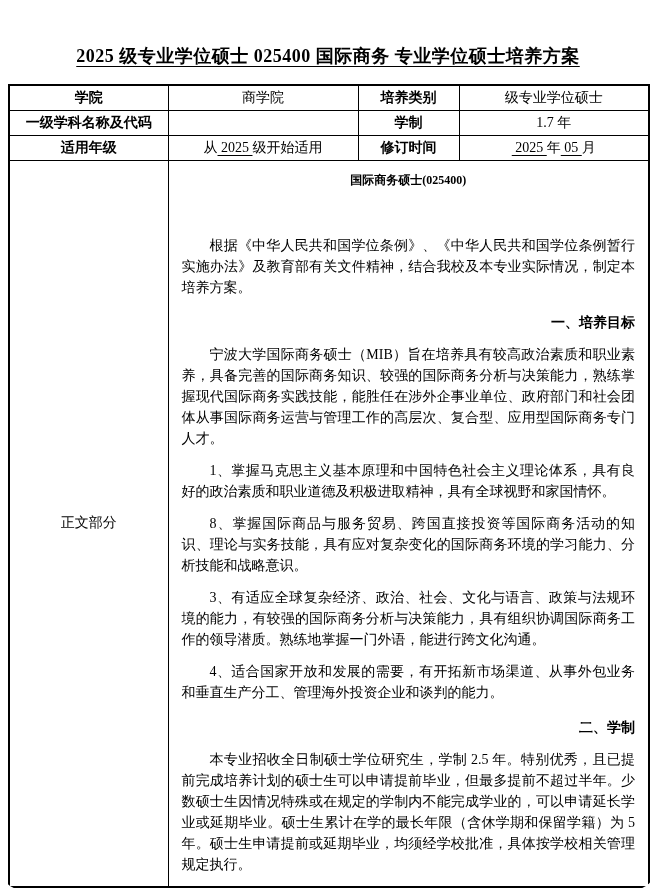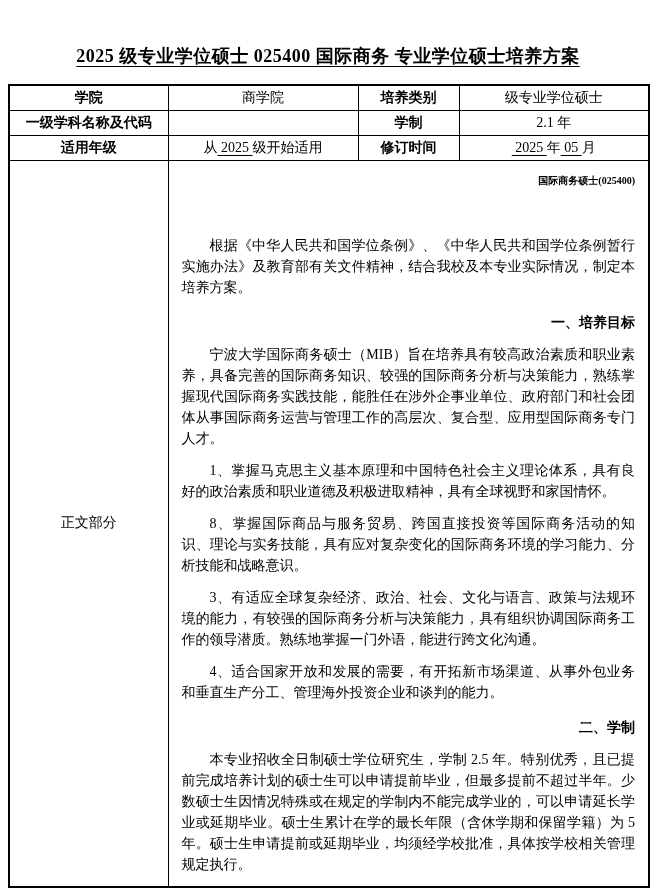--- a/index.html
+++ b/index.html
@@ -8,20 +8,21 @@
     font-family: "Liberation Serif", "DejaVu Serif", serif;
     color: #000000;
     width: 656px;
   }
   .page {
     position: relative;
     width: 656px;
     height: 890px;
     background: #ffffff;
     overflow: hidden;
+    border-radius: 23px;
   }
   .doc-title {
     margin: 44px 8px 0 8px;
     text-align: center;
     font-size: 18px;
     font-weight: bold;
     letter-spacing: 0.5px;
     white-space: nowrap;
   }
   .doc-title .underlined {
@@ -56,23 +57,23 @@
     vertical-align: middle;
     font-size: 14px;
   }
   td.body-content-cell {
     height: 722px;
     vertical-align: top;
     text-align: left;
     padding: 7px 13px 0 13px;
   }
   .content-heading {
-    font-size: 10px;
+    font-size: 12px;
     font-weight: bold;
-    text-align: right;
+    text-align: center;
     margin: 2px 0 44px 0;
     line-height: 21px;
   }
   .para {
     font-size: 14px;
     line-height: 21px;
     text-align: justify;
     text-indent: 2em;
     margin: 0 0 11px 0;
   }
@@ -104,21 +105,21 @@
       <tr>
         <td class="label-cell">学院</td>
         <td>商学院</td>
         <td class="label-cell">培养类别</td>
         <td>级专业学位硕士</td>
       </tr>
       <tr>
         <td class="label-cell">一级学科名称及代码</td>
         <td></td>
         <td class="label-cell">学制</td>
-        <td>2.1 年</td>
+        <td>1.7 年</td>
       </tr>
       <tr>
         <td class="label-cell">适用年级</td>
         <td><span>从</span><span class="u">&nbsp;2025&nbsp;</span><span>级开始适用</span></td>
         <td class="label-cell">修订时间</td>
         <td><span class="u">&nbsp;2025&nbsp;</span><span>年</span><span class="u">&nbsp;05&nbsp;</span><span>月</span></td>
       </tr>
       <tr>
         <td class="body-label-cell">正文部分</td>
         <td class="body-content-cell" colspan="3">

